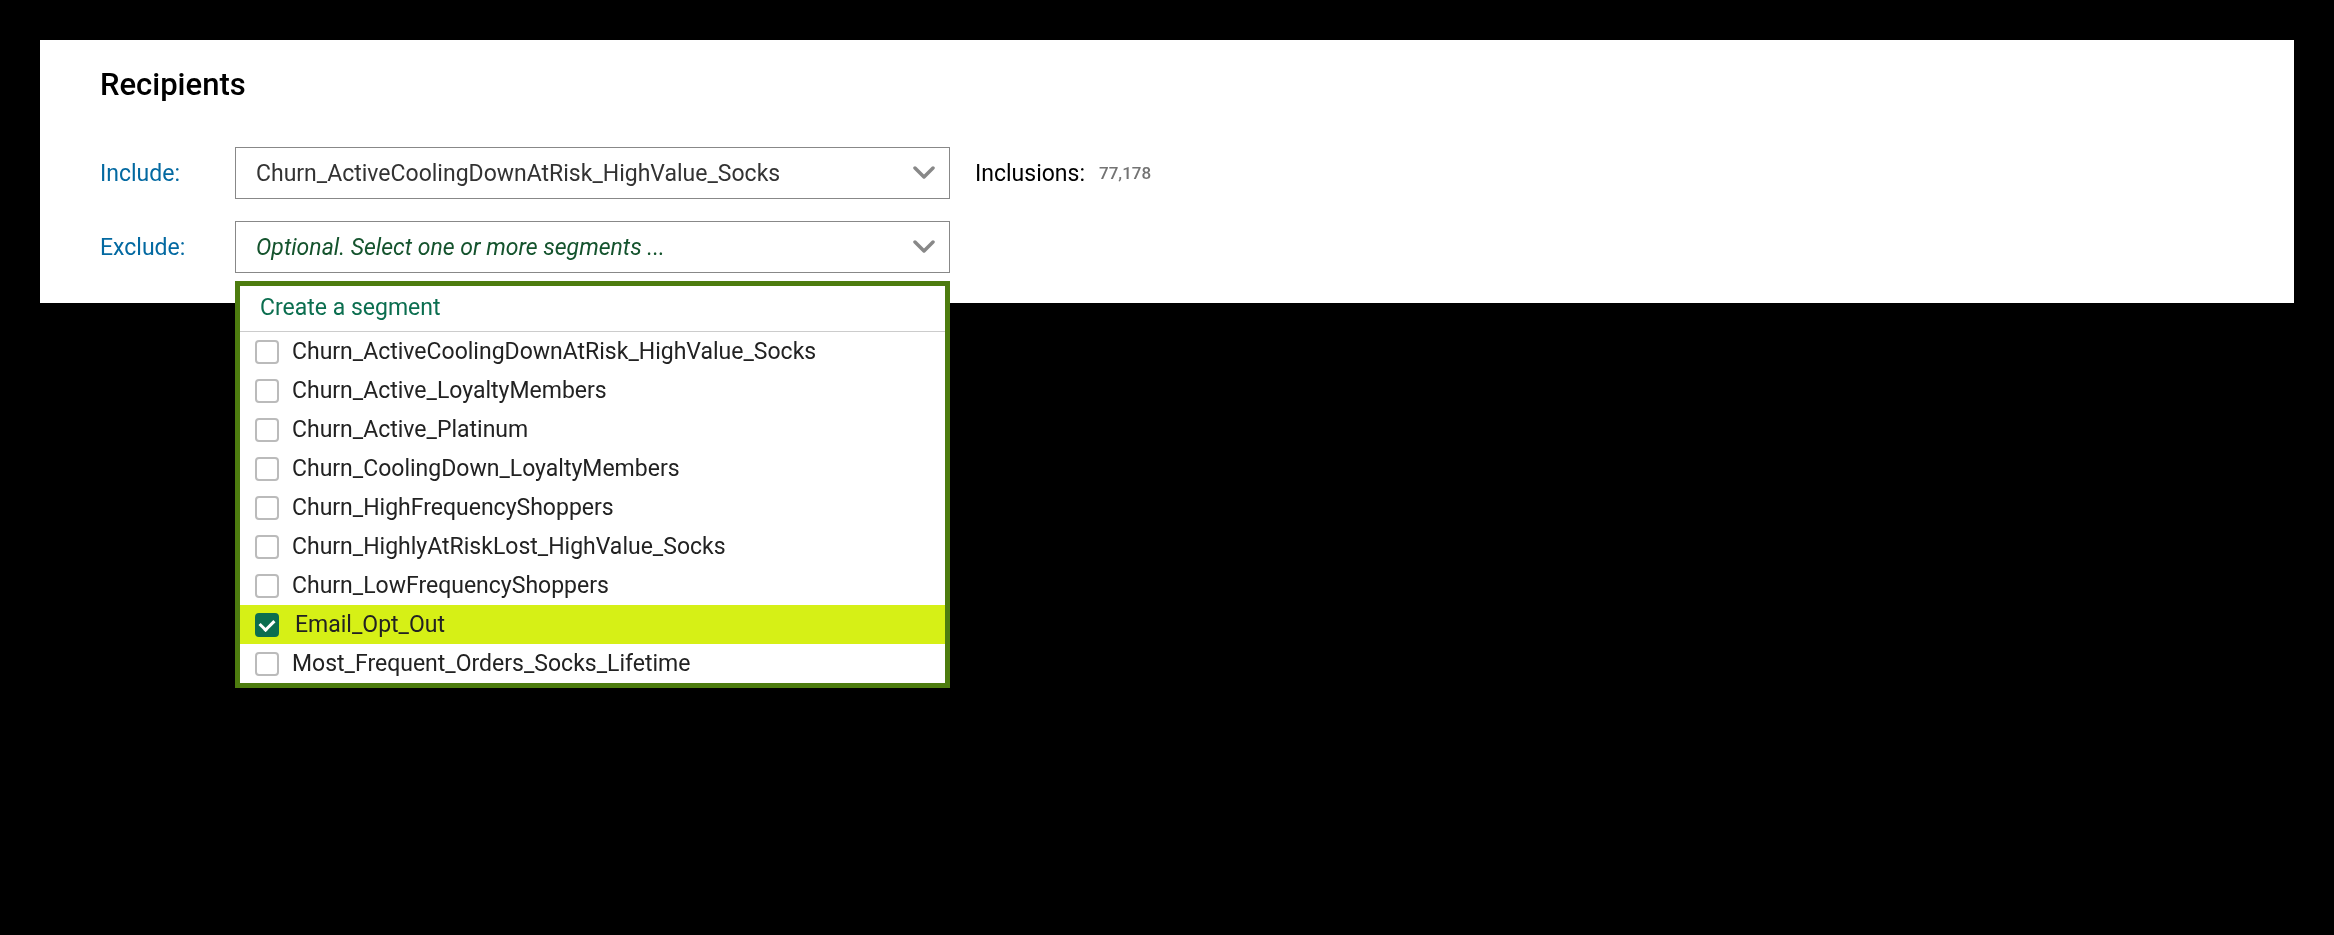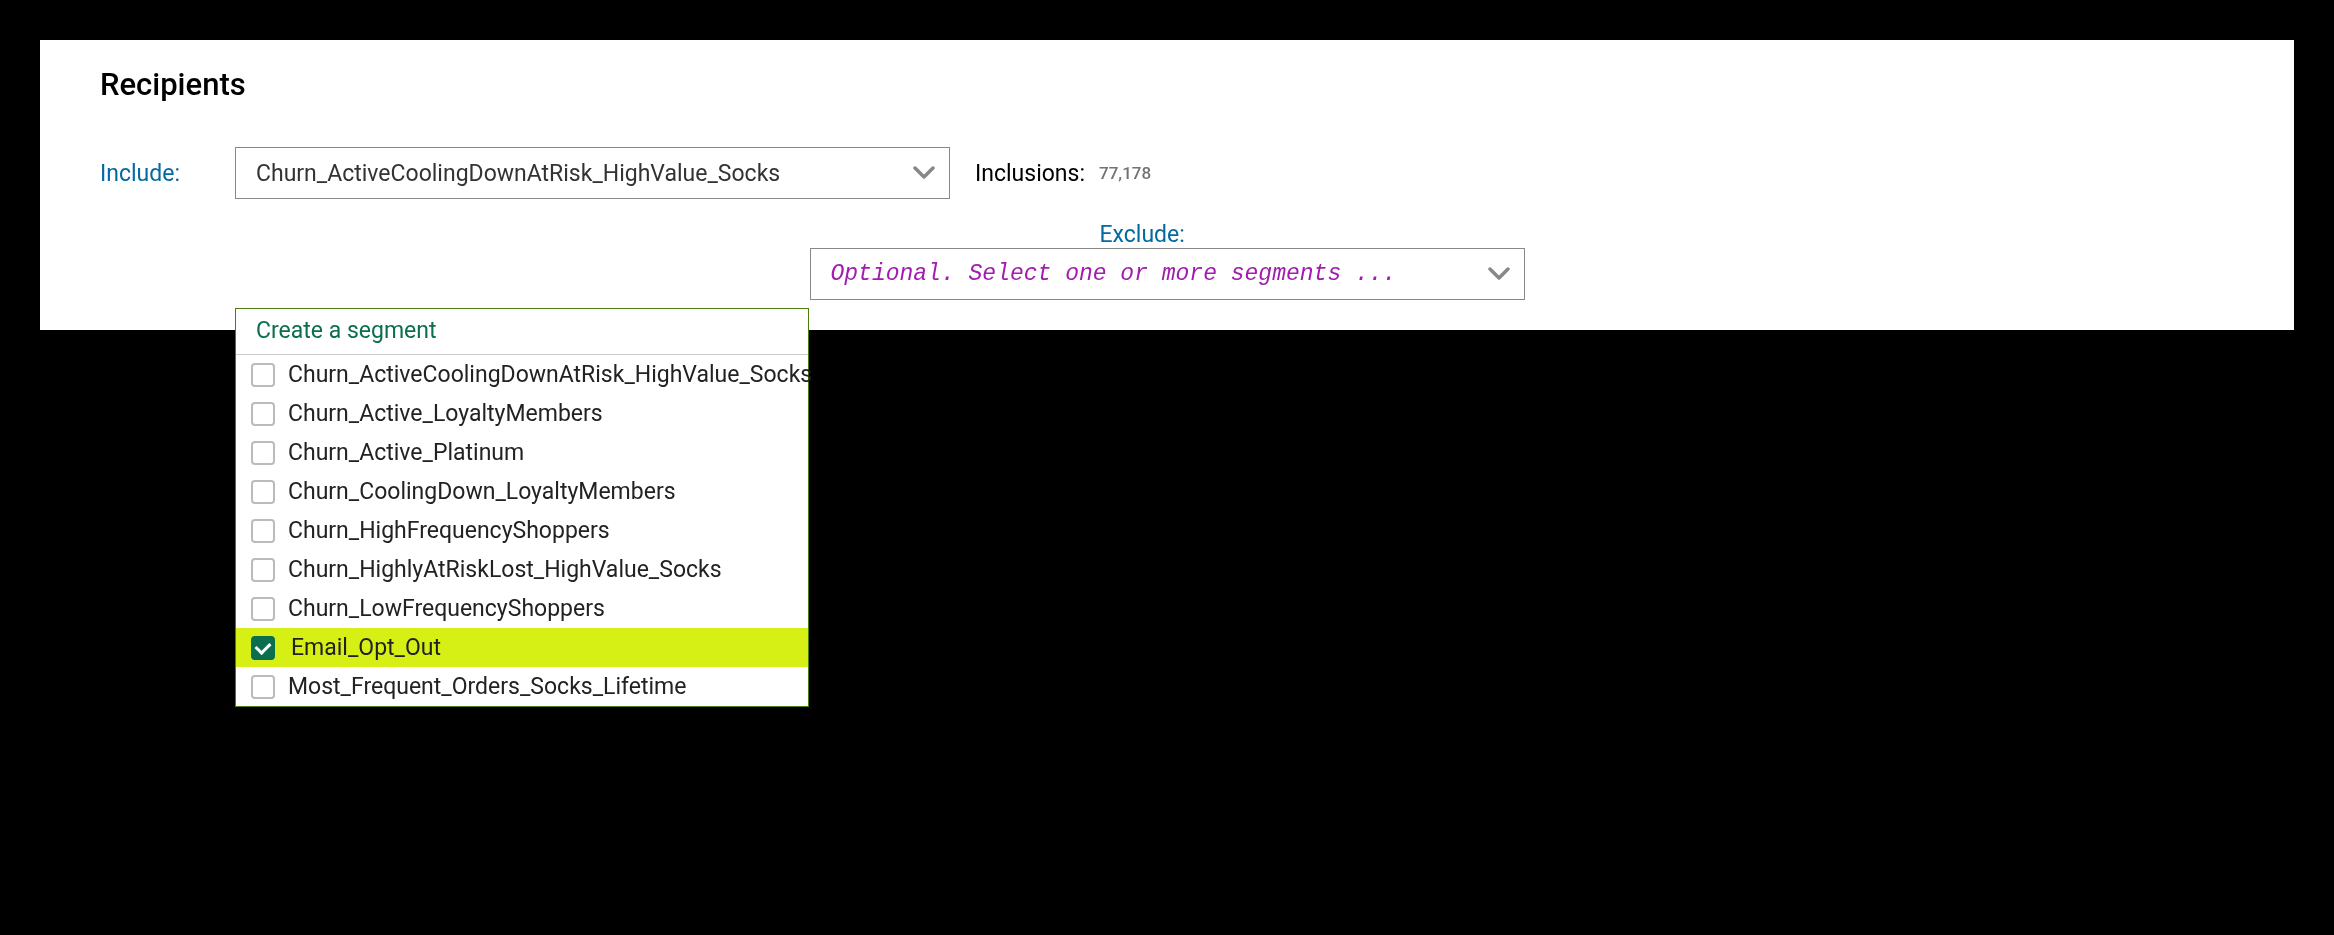--- a/index.html
+++ b/index.html
@@ -49,23 +49,22 @@
       flex-shrink: 0;
     }
     .select-value {
       font-size: 23px;
       color: #333;
       white-space: nowrap;
       overflow: hidden;
     }
     .select-placeholder {
       font-size: 23px;
-      color: #a21caf;
+      color: #14532d;
       font-style: italic;
-      font-family: Liberation Mono, monospace;
     }
     .chevron-icon {
       flex-shrink: 0;
       margin-left: 8px;
     }
     .stats {
       display: flex;
       align-items: center;
       margin-left: 25px;
       gap: 14px;
@@ -74,29 +73,28 @@
       font-size: 23px;
       color: #000;
     }
     .stats-value {
       font-size: 17px;
       color: #737373;
       font-weight: 500;
     }
     .dropdown-wrapper {
       position: relative;
-      flex-direction: column;
     }
     .dropdown-panel {
       position: absolute;
       top: 100%;
       left: 135px;
-      width: 574px;
-      background: #fff;
-      border: 1px solid #4d7c0f;
+      width: 715px;
+      background: #fff;
+      border: 5px solid #4d7c0f;
       margin-top: 8px;
       z-index: 10;
     }
     .create-link {
       font-size: 23px;
       color: #0b6e4f;
       padding: 8px 20px 10px 20px;
       cursor: pointer;
       border-bottom: 1px solid #ccc;
     }

